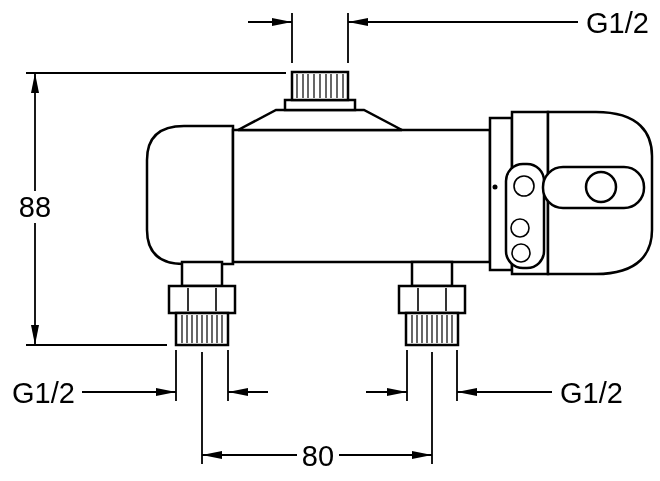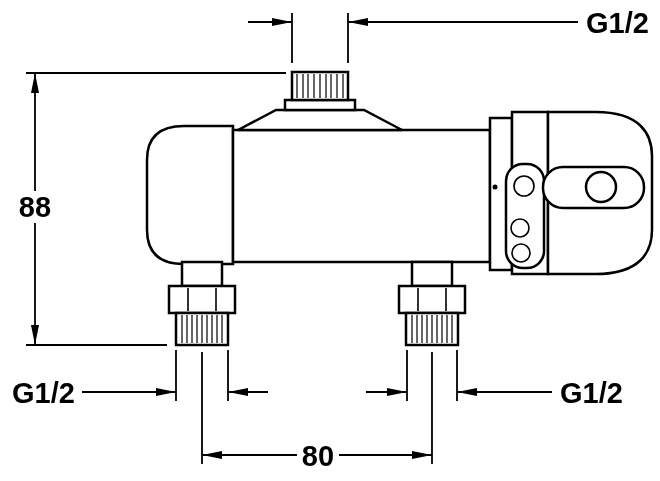--- a/index.html
+++ b/index.html
@@ -7,21 +7,20 @@
     padding: 0;
     background: #ffffff;
   }
   .canvas {
     position: relative;
     width: 660px;
     height: 481px;
     background: #ffffff;
     font-family: "Liberation Sans", sans-serif;
     overflow: hidden;
-    font-weight: bold;
   }
   svg { display: block; }
   .outline { fill: #ffffff; stroke: #000000; stroke-width: 2.5; }
   .thinline { fill: none; stroke: #000000; stroke-width: 1.6; }
   .hatch   { stroke: #000000; stroke-width: 1.2; }
   .dimline { stroke: #000000; stroke-width: 1.8; fill: none; }
   .arrow   { fill: #000000; stroke: none; }
   .dimtext {
     font-family: "Liberation Sans", sans-serif;
     font-size: 29px;

